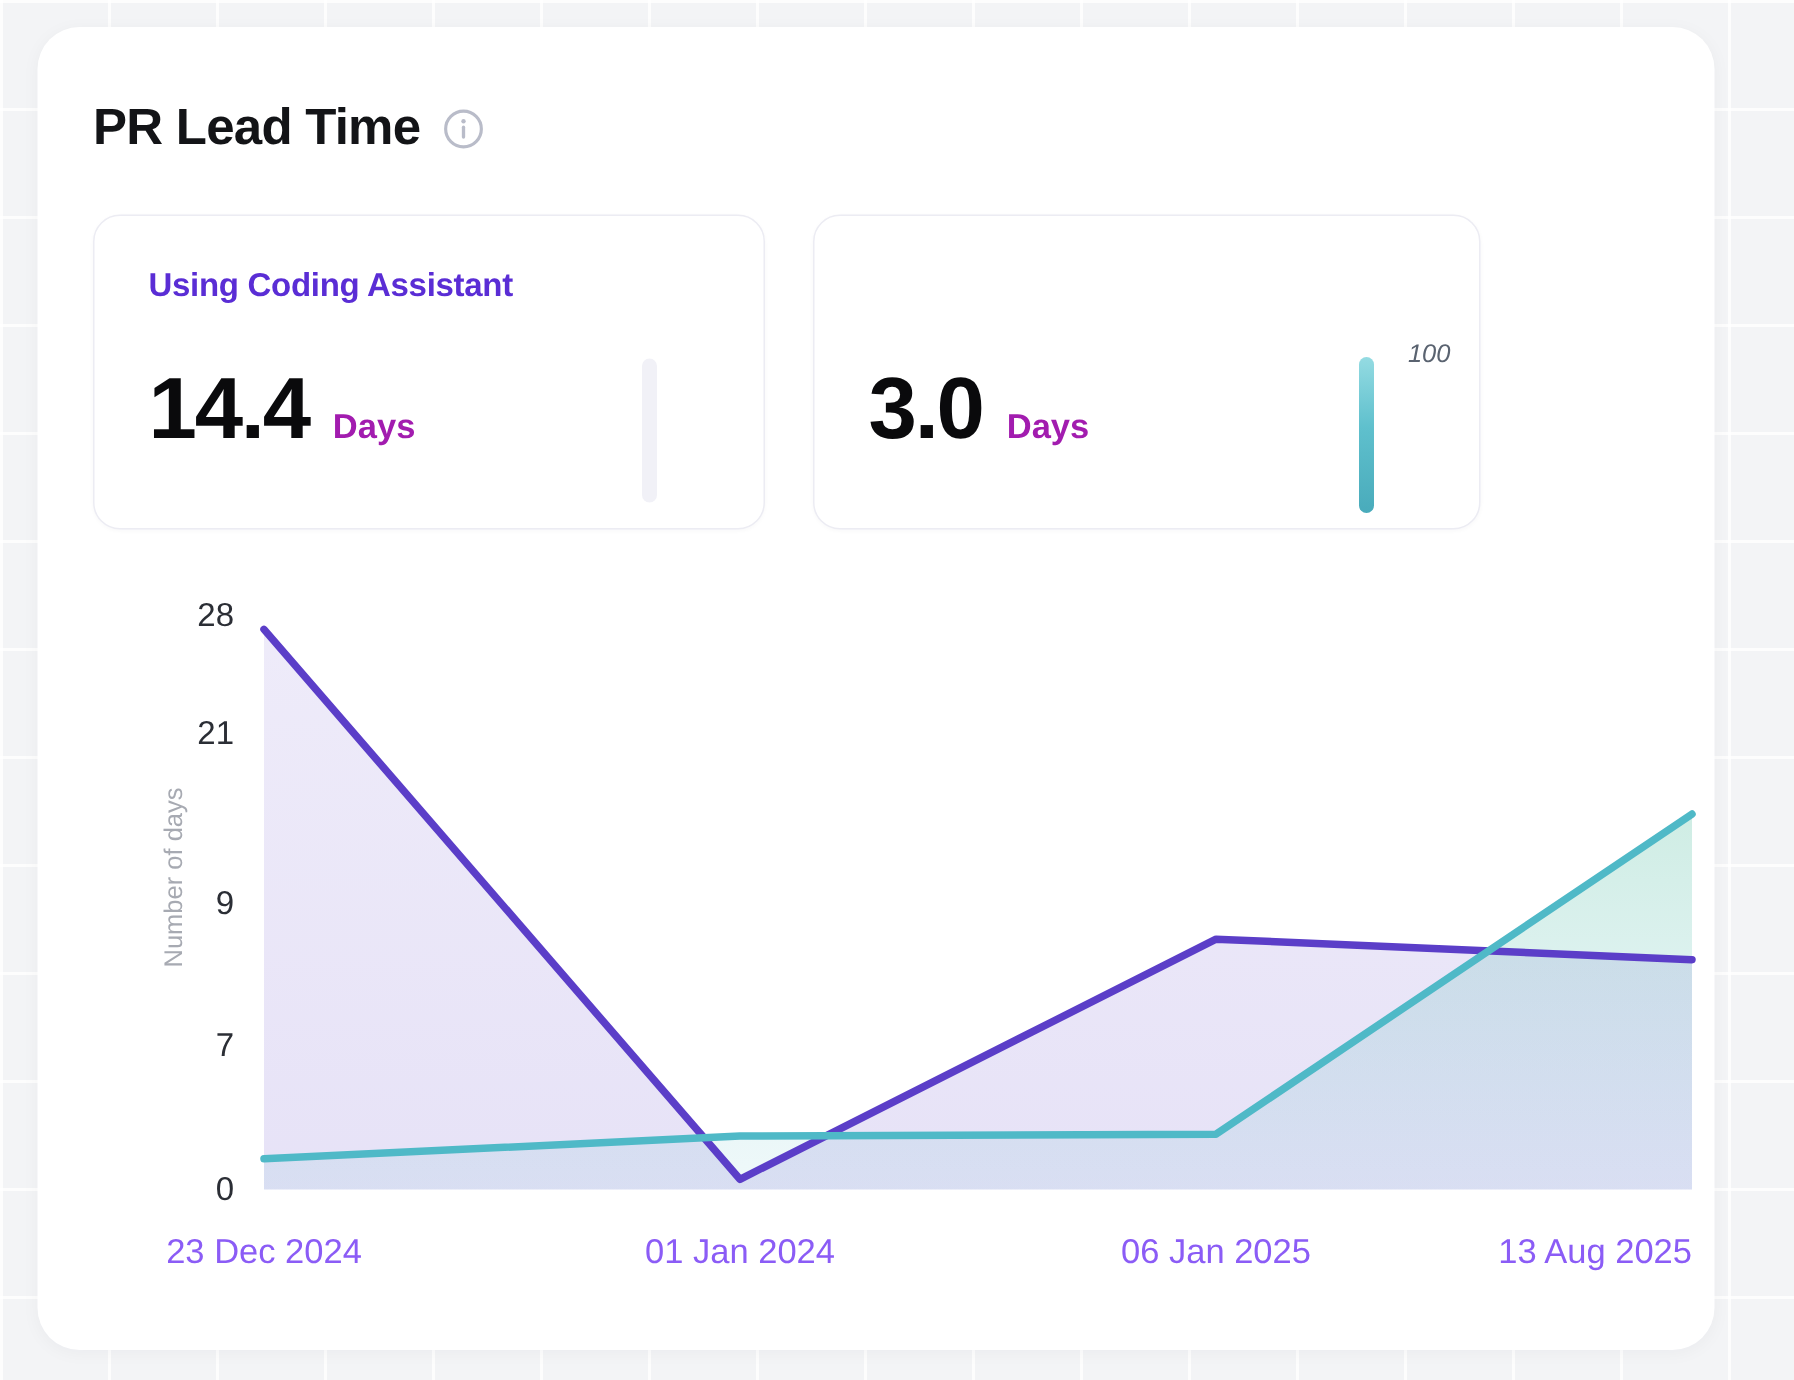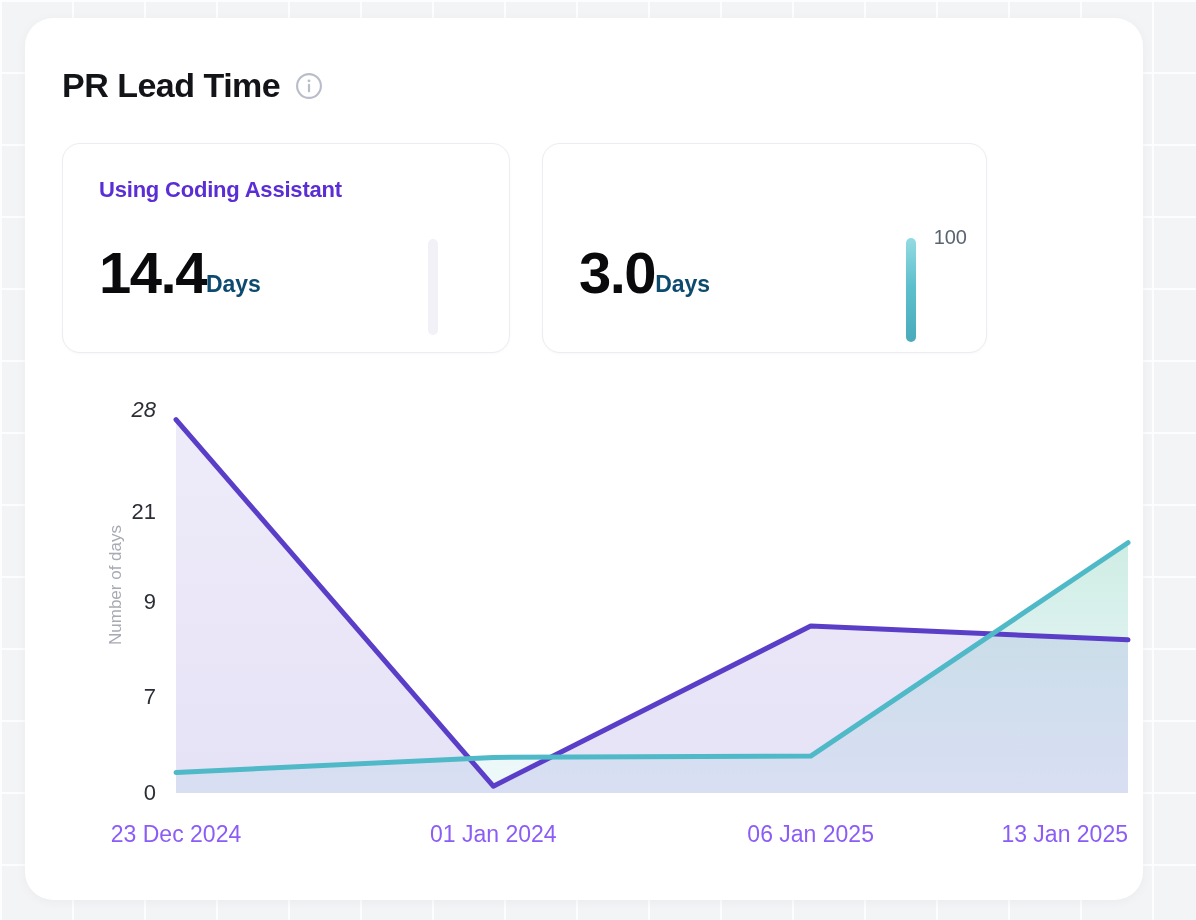--- a/index.html
+++ b/index.html
@@ -66,41 +66,43 @@
   .stat-value .num {
     font-size: 58px;
     font-weight: 800;
     color: #0A0A0C;
     letter-spacing: -1.5px;
     line-height: 62px;
   }
   .stat-value .unit {
     font-size: 23px;
     font-weight: 700;
-    color: #0c4a6e;
+    color: #a21caf;
+    margin-left: 16px;
     padding-bottom: 6px;
   }
   .vbar {
     position: absolute;
     width: 10px;
     border-radius: 6px;
   }
   .vbar-gray {
     right: 71px; top: 95px; height: 96px;
     background: #F1F1F7;
   }
   .vbar-teal {
     right: 70px; top: 94px; height: 104px;
     background: linear-gradient(180deg, #94DBE2 0%, #5FC0CD 45%, #49ABBB 100%);
   }
   .bar-label {
     position: absolute;
     right: 19px; top: 82px;
-    font-size: 20px;
+    font-size: 17px;
     color: #5A6370;
+    font-style: italic;
   }
 
   
   .chart { position: absolute; inset: 0; }
   #plot {
     position: absolute;
     left: 151px; top: 392px;
     width: 952px; height: 383px;
     overflow: visible;
   }
@@ -174,22 +176,22 @@
     </div>
 
   </div>
 
   <div class="chart">
     <div class="ylabel">Number of days</div>
     <div class="yticks" id="yticks">
         <div class="ytick" style="top: 383px;">0</div>
         <div class="ytick" style="top: 287.25px;">7</div>
         <div class="ytick" style="top: 191.5px;">9</div>
-        <div class="ytick" style="top: 102px;">21</div>
-        <div class="ytick" style="top: 0px; font-style: italic;">28</div>
+        <div class="ytick" style="top: 79px;">21</div>
+        <div class="ytick" style="top: 0px;">28</div>
       </div>
     <svg id="plot" preserveAspectRatio="none" viewBox="0 0 952 383">
         <defs>
           <linearGradient id="grad0" x1="0" y1="0" x2="0" y2="1">
             <stop offset="0%" stop-color="rgba(91,62,200,0.10)"></stop>
             <stop offset="100%" stop-color="rgba(91,62,200,0.15)"></stop>
           </linearGradient>
           <linearGradient id="grad1" x1="0" y1="0" x2="0" y2="1">
             <stop offset="0%" stop-color="rgba(70,185,150,0.26)"></stop>
             <stop offset="100%" stop-color="rgba(79,185,199,0.09)"></stop>
@@ -197,17 +199,17 @@
         </defs>
         <path d="M0.0,9.6L317.3,376.2L634.7,216.1L952.0,229.8L952,383L0,383Z" fill="url(#grad0)"></path>
         <path d="M0.0,362.5L317.3,347.4L634.7,346.1L952.0,132.7L952,383L0,383Z" fill="url(#grad1)"></path>
         <polyline points="0.0,9.6 317.3,376.2 634.7,216.1 952.0,229.8" fill="none" stroke="#5B3EC8" stroke-width="5" stroke-linejoin="round" stroke-linecap="round"></polyline>
         <polyline points="0.0,362.5 317.3,347.4 634.7,346.1 952.0,132.7" fill="none" stroke="#4FB9C7" stroke-width="5" stroke-linejoin="round" stroke-linecap="round"></polyline>
       </svg>
     <div class="xlabels" id="xlabels">
         <div class="xlabel" style="left: 0%;">23 Dec 2024</div>
         <div class="xlabel" style="left: 33.3333%;">01 Jan 2024</div>
         <div class="xlabel" style="left: 66.6667%;">06 Jan 2025</div>
-        <div class="xlabel" style="left: 100%; transform: translateX(-100%);">13 Jan 2025</div>
+        <div class="xlabel" style="left: 100%; transform: translateX(-100%);">13 Aug 2025</div>
       </div>
   </div>
 
 </div>
 
 </body></html>

